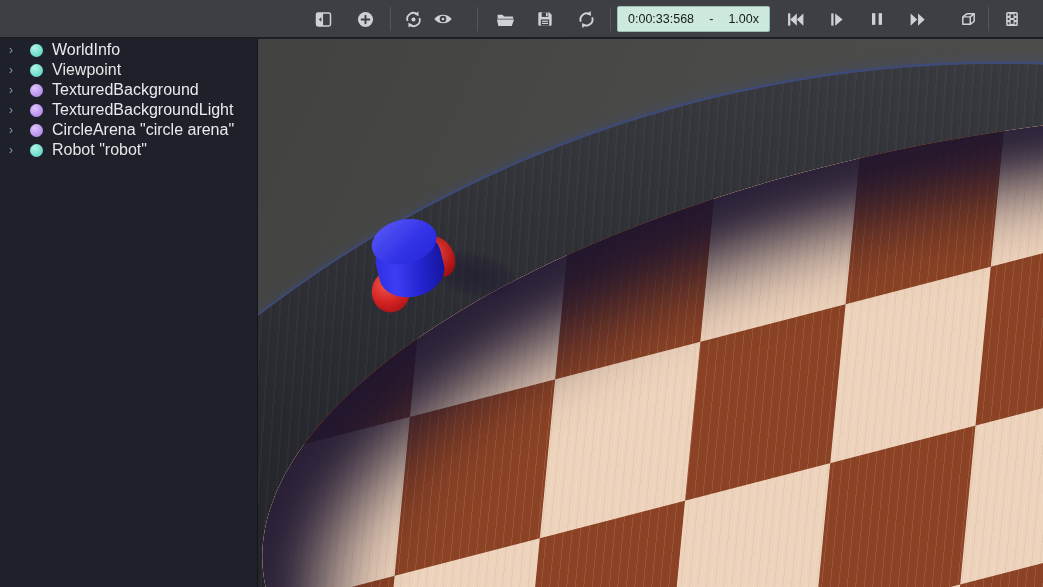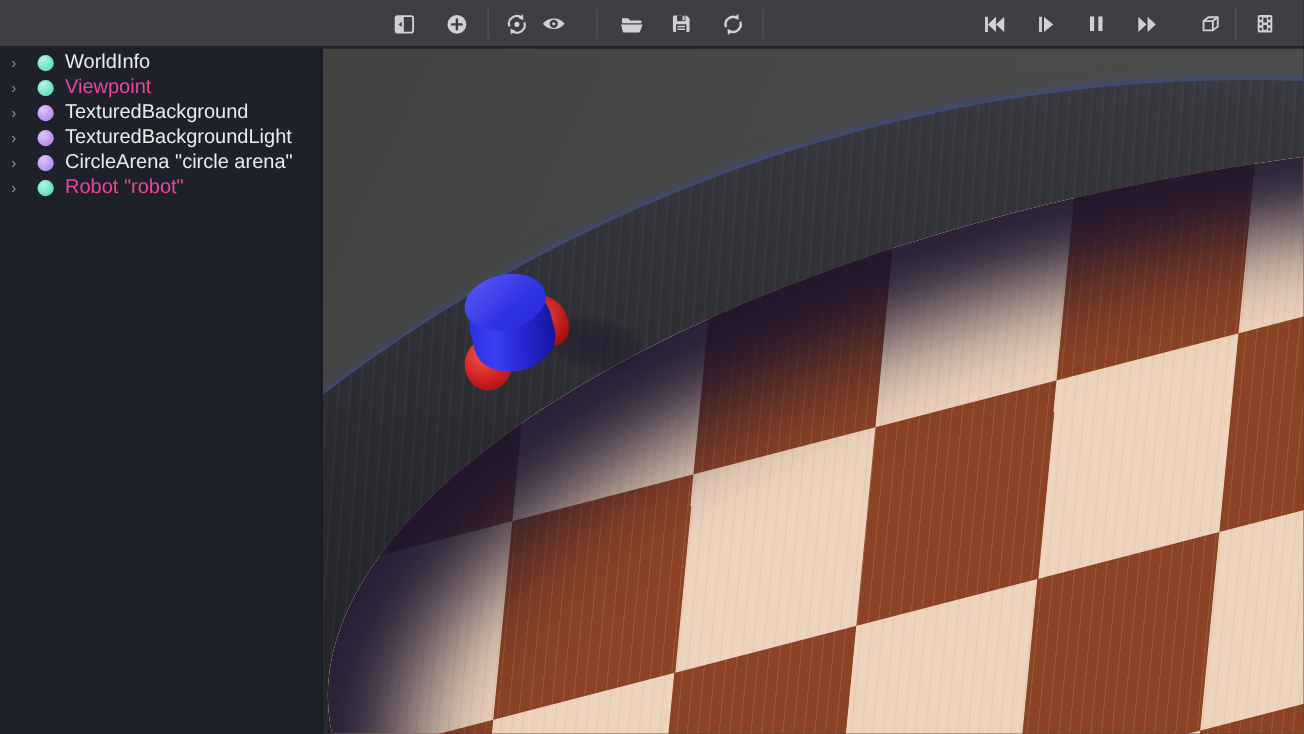--- a/index.html
+++ b/index.html
@@ -23,21 +23,21 @@
   
   .sidebar { position:absolute; left:0; top:39px; width:258px; height:548px;
              background:#1e212a; border-right:1px solid #14161b; z-index:20; }
   .tree { padding-top:1px; }
   .tree-row { height:20px; display:flex; align-items:center; padding-left:9px; cursor:default; }
   .chev { width:14px; color:#9097a0; font-size:12px; line-height:1; cursor:pointer; }
   .dot { width:13px; height:13px; border-radius:50%; margin-left:7px; flex:none; }
   .dotcolor-cyan   { background:radial-gradient(circle at 35% 30%, #b2f5e8, #72dfcc 60%, #5accb9); }
   .dotcolor-purple { background:radial-gradient(circle at 35% 30%, #dfc5fb, #bd95ef 60%, #aa82e4); }
   .lbl { margin-left:9px; font-size:16px; color:#e9ebee; white-space:nowrap; }
-  .tree-row.selected .lbl { color:#ec4899; }
+  .tree-row.selected .lbl { color:#e5e5e5; }
 
   
   .viewport { position:absolute; left:258px; top:39px; width:785px; height:548px;
               overflow:hidden; background:linear-gradient(115deg,#424340,#4a4b49 45%,#4e4e4b); }
   .wall { position:absolute; left:-476px; top:25px; width:2436px; height:2436px;
           border-radius:50%;
           background:
             repeating-linear-gradient(94deg, rgba(255,255,255,0.025) 0 2px, rgba(0,0,0,0.03) 2px 5px, transparent 5px 9px),
             linear-gradient(to bottom, #393a40 0px, #313237 160px, #28292f 360px, #222329 600px);
           box-shadow: 0 -2.5px 0 rgba(62,74,122,0.95), 0 -7px 9px rgba(62,74,122,0.28); }
@@ -134,20 +134,25 @@
       <svg width="21" height="21" viewBox="0 0 24 24" fill="none">
         <path d="M5.5 14.5 A7 7 0 0 1 15.5 6.0" stroke="#cfd1d5" stroke-width="2.2"></path>
         <path d="M18.5 9.5 A7 7 0 0 1 8.5 18.0" stroke="#cfd1d5" stroke-width="2.2"></path>
         <path d="M16.8 2.4 L17.1 8.0 L12.3 5.7 Z" fill="#cfd1d5"></path>
         <path d="M7.2 21.6 L6.9 16.0 L11.7 18.3 Z" fill="#cfd1d5"></path>
       </svg>
     </button>
 
     <div class="tsep" style="left:610px"></div>
 
+    <div class="timebox">
+      <span>0:00:33:568</span>
+      <span class="t-sep">-</span>
+      <span>1.00x</span>
+    </div>
 
     <button class="tbtn" style="left:781px">
       <svg width="21" height="21" viewBox="0 0 24 24" fill="#cfd1d5">
         <rect x="3.5" y="5" width="2.6" height="14"></rect>
         <path d="M13.5 5 L6 12 L13.5 19 Z"></path>
         <path d="M21 5 L13.5 12 L21 19 Z"></path>
       </svg>
     </button>
 
     <button class="tbtn" style="left:822px">

